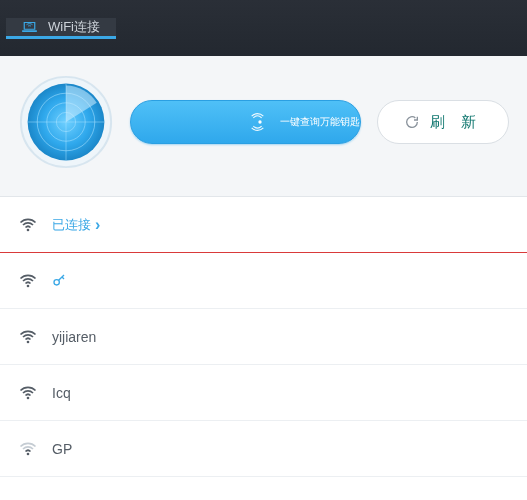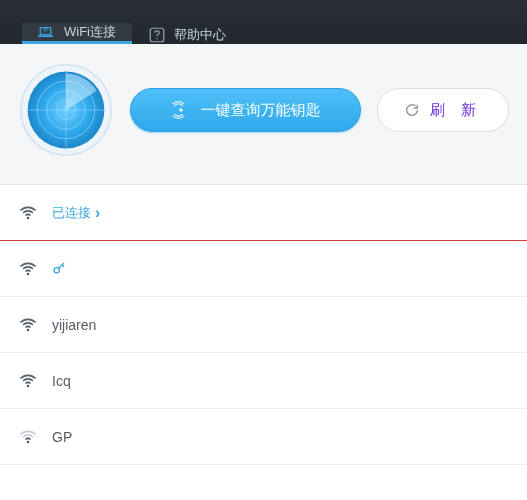--- a/index.html
+++ b/index.html
@@ -1,27 +1,27 @@
 <!DOCTYPE html>
 <html><head>
   <meta charset="utf-8">
   <style>
     * { margin: 0; padding: 0; box-sizing: border-box; }
     body { width: 527px; height: 500px; font-family: "Microsoft YaHei", Arial, sans-serif; background: #fff; overflow: hidden; }
 
-    .topbar { height: 44px; background: linear-gradient(180deg, #2a2f37 0%, #232830 100%); display: flex; align-items: flex-end; padding-left: 22px; }
+    .topbar { height: 56px; background: linear-gradient(180deg, #2a2f37 0%, #232830 100%); display: flex; align-items: center; padding-left: 6px; }
     .tab { display: flex; align-items: center; padding: 0 16px; color: #ccd2d9; font-size: 13px; gap: 8px; cursor: pointer; }
     .tab.active { background: #343a43; border-bottom: 3px solid #3ba8e6; }
     .tab .icon { width: 18px; height: 18px; display: inline-flex; align-items: center; justify-content: center; }
 
     .hero { background: #f4f6f8; padding: 18px 18px 26px 18px; display: flex; align-items: center; gap: 16px; border-bottom: 1px solid #e2e6ea; }
     .radar { width: 96px; height: 96px; flex-shrink: 0; }
-    .btn-primary { flex: 1; height: 44px; background: linear-gradient(180deg, #4fc0f7 0%, #2fa8ec 100%); border: 1px solid #2a9fe2; border-radius: 22px; color: #fff; font-size: 15px; display: flex; align-items: center; justify-content: center; gap: 10px; cursor: pointer; box-shadow: 0 1px 2px rgba(47,168,236,.4); }
+    .btn-primary { flex: 1; height: 44px; background: linear-gradient(180deg, #4fc0f7 0%, #2fa8ec 100%); border: 1px solid #2a9fe2; border-radius: 22px; color: #fff; font-size: 10px; display: flex; align-items: center; justify-content: flex-end; gap: 10px; cursor: pointer; box-shadow: 0 1px 2px rgba(47,168,236,.4); }
     .btn-primary .sig-icon { width: 20px; height: 20px; display:inline-flex; align-items:center; justify-content:center; }
-    .btn-secondary { width: 132px; height: 44px; background: #fff; border: 1px solid #dadfe4; border-radius: 22px; color: #6d28d9; font-size: 15px; display:flex; align-items:center; justify-content:center; gap:10px; cursor:pointer; letter-spacing: 6px; }
+    .btn-secondary { width: 132px; height: 44px; background: #fff; border: 1px solid #dadfe4; border-radius: 22px; color: #0f766e; font-size: 15px; display:flex; align-items:center; justify-content:center; gap:10px; cursor:pointer; letter-spacing: 6px; }
     .btn-secondary .refresh-icon { width: 16px; height: 16px; display:inline-flex; align-items:center; justify-content:center; letter-spacing: 0; }
 
     .list { }
     .row { height: 56px; display:flex; align-items:center; padding: 0 18px; border-bottom: 1px solid #eceff2; gap: 14px; }
     .row.connected { border-bottom: 1px solid #d93a3a; }
     .row .wifi-ic { width: 20px; height: 20px; flex-shrink: 0; display:inline-flex; }
     .row .name { flex:1; color: #555d66; font-size: 14px; }
     .row .status { color: #3ba8e6; font-size: 13px; display:flex; align-items:center; gap:4px; }
     .row .key-ic { width:16px; height:16px; display:inline-flex; }
     .chev { color:#3ba8e6; font-weight:bold; font-size:16px; }
@@ -31,30 +31,20 @@
 
 <div class="topbar">
   <div class="tab active">
     <span class="icon">
       <svg viewBox="0 0 24 24" width="18" height="18">
           <path d="M3 6h14v9H3z M1 17h18v1H1z" fill="none" stroke="#3ba8e6" stroke-width="1.6"></path>
           <path d="M6 9c2-2 6-2 8 0 M8 11c1-1 3-1 4 0" fill="none" stroke="#3ba8e6" stroke-width="1.2"></path>
         </svg>
     </span>
     <span>WiFi连接</span>
-  </div>
-  <div class="tab">
-    <span class="icon">
-      <svg viewBox="0 0 24 24" width="18" height="18">
-          <rect x="3" y="3" width="18" height="18" rx="3" fill="none" stroke="#9aa3ad" stroke-width="1.6"></rect>
-          <path d="M9 9c0-1.5 1.3-2.5 3-2.5s3 1 3 2.5-1 2-2 2.5-1 1-1 2" fill="none" stroke="#9aa3ad" stroke-width="1.6"></path>
-          <circle cx="12" cy="17" r="1" fill="#9aa3ad"></circle>
-        </svg>
-    </span>
-    <span>帮助中心</span>
   </div>
 </div>
 
 <div class="hero">
   <span class="radar">
     <svg viewBox="0 0 100 100" width="96" height="96">
       <defs>
         <radialGradient id="rg" cx="50%" cy="50%" r="50%">
           <stop offset="0%" stop-color="#6fd0ff"></stop>
           <stop offset="60%" stop-color="#2fa8ec"></stop>

